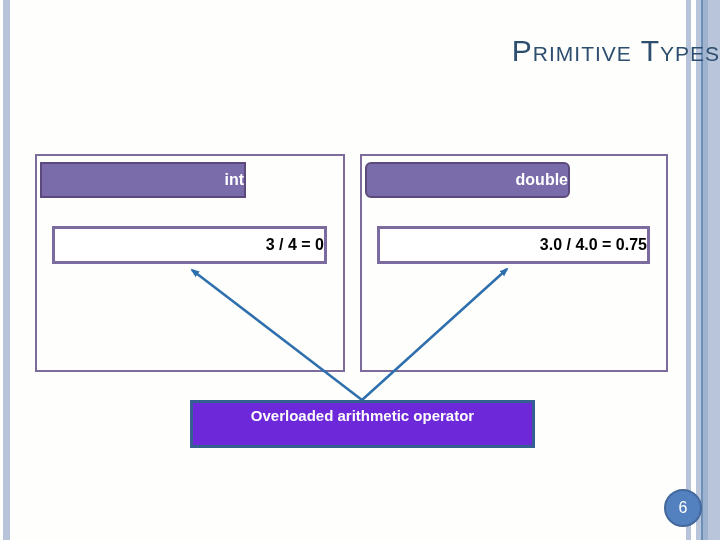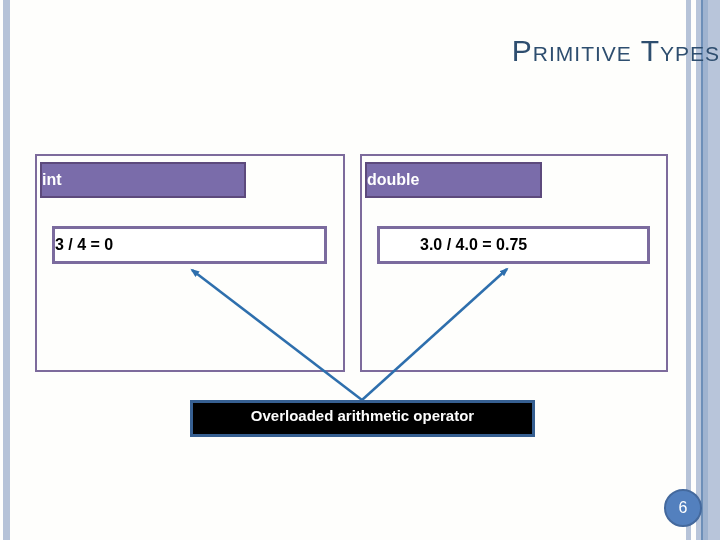--- a/index.html
+++ b/index.html
@@ -49,55 +49,55 @@
 
   .panel-header {
     position: absolute;
     left: 3px; top: 6px;
     width: 206px; height: 36px;
     background: #7a6caa;
     border: 2px solid #5d4a7c;
     color: #ffffff;
     font-weight: bold;
     font-size: 16px;
-    text-align: left;
+    text-align: right;
     line-height: 31px;
   }
-  .panel-header.wide { width: 177px; }
+  .panel-header.wide { width: 205px; border-radius: 6px; }
 
   .panel-value {
     position: absolute;
     left: 15px; top: 70px;
     height: 38px;
     background: #ffffff;
     border: 3px solid #7b6b9e;
     color: #000000;
     font-weight: bold;
     font-size: 16px;
-    text-align: left;
+    text-align: right;
     line-height: 31px;
   }
   .panel-left  .panel-value { width: 275px; }
   .panel-right .panel-value { width: 273px; padding-left: 40px; }
 
   
   .connectors {
     position: absolute;
     left: 0; top: 0;
     width: 720px; height: 540px;
     z-index: 3;
     pointer-events: none;
   }
 
   
   .callout {
     position: absolute;
     left: 190px; top: 400px;
-    width: 345px; height: 37px;
-    background: #000000;
+    width: 345px; height: 48px;
+    background: #6d28d9;
     border: 3px solid #365f91;
     color: #fcfcfc;
     font-weight: bold;
     font-size: 15px;
     text-align: center;
     line-height: 25px;
     z-index: 4;
   }
 
   

